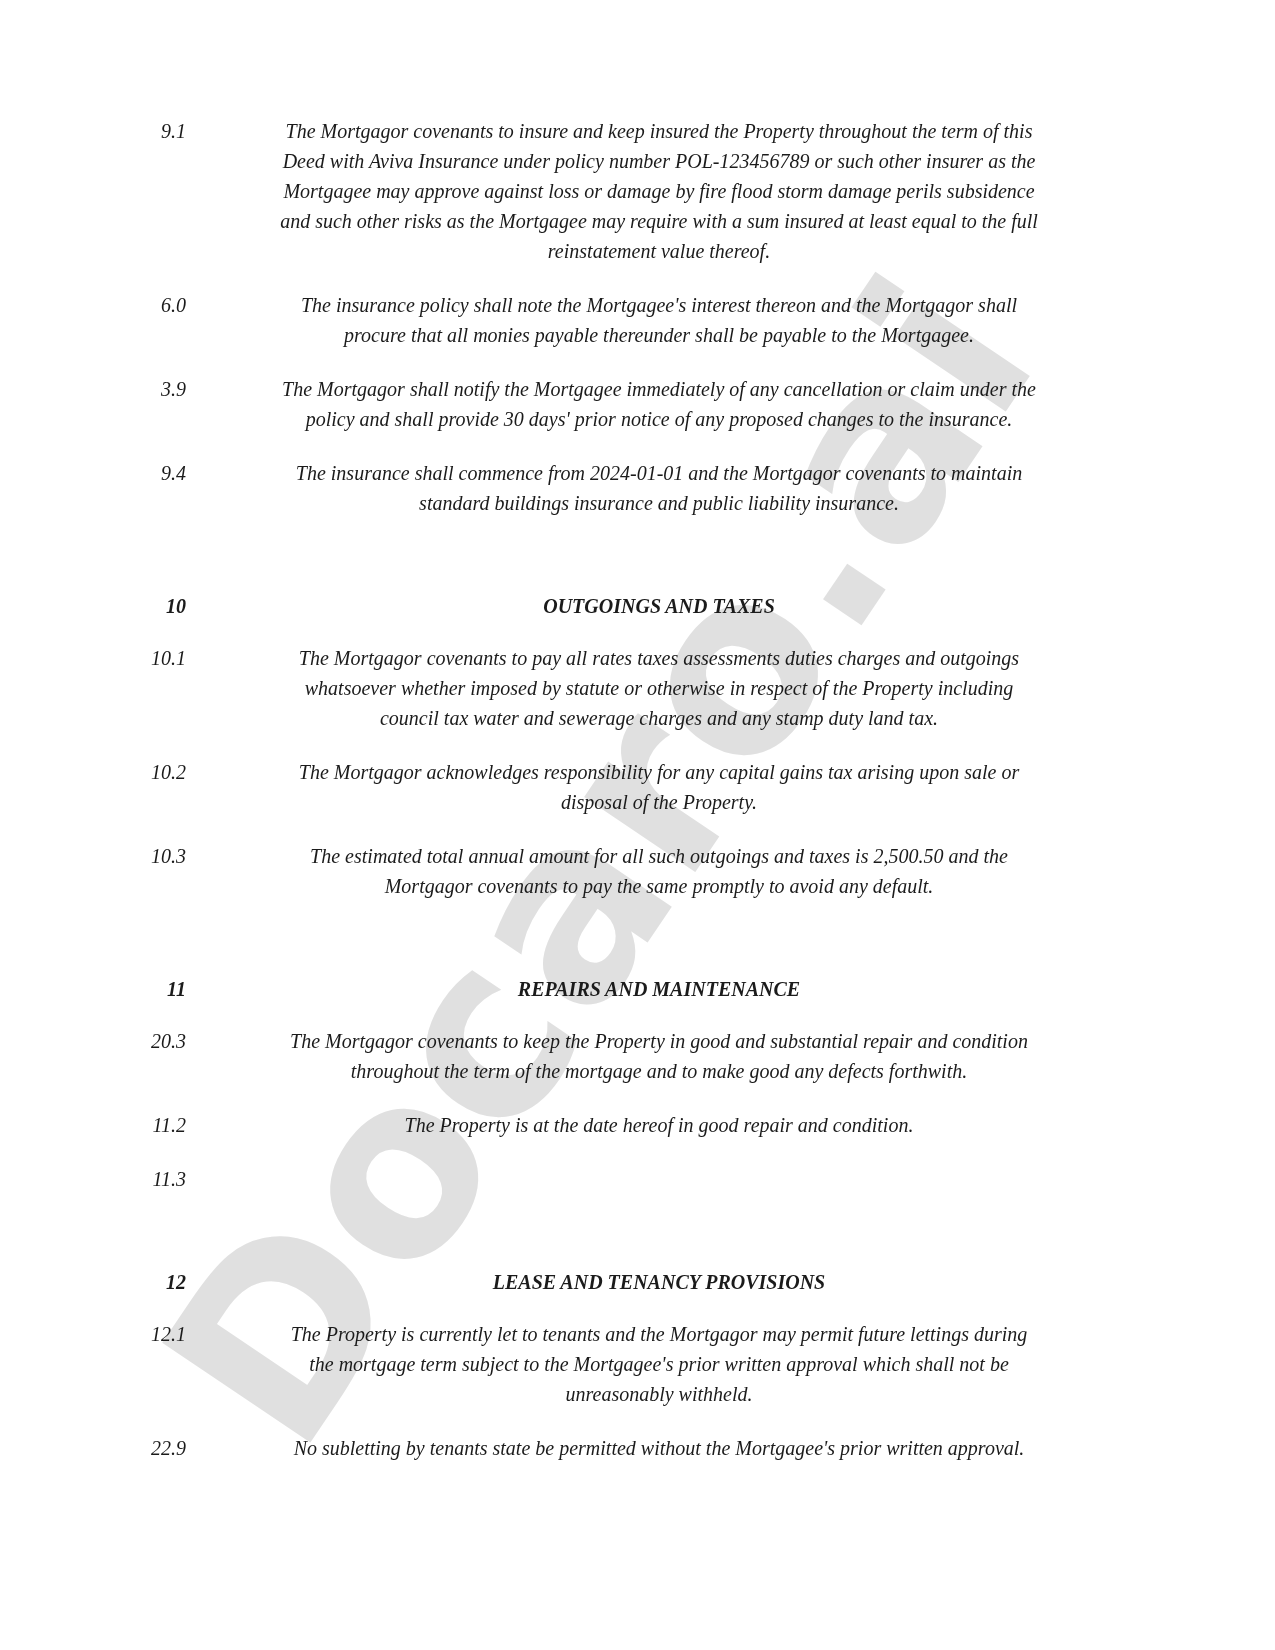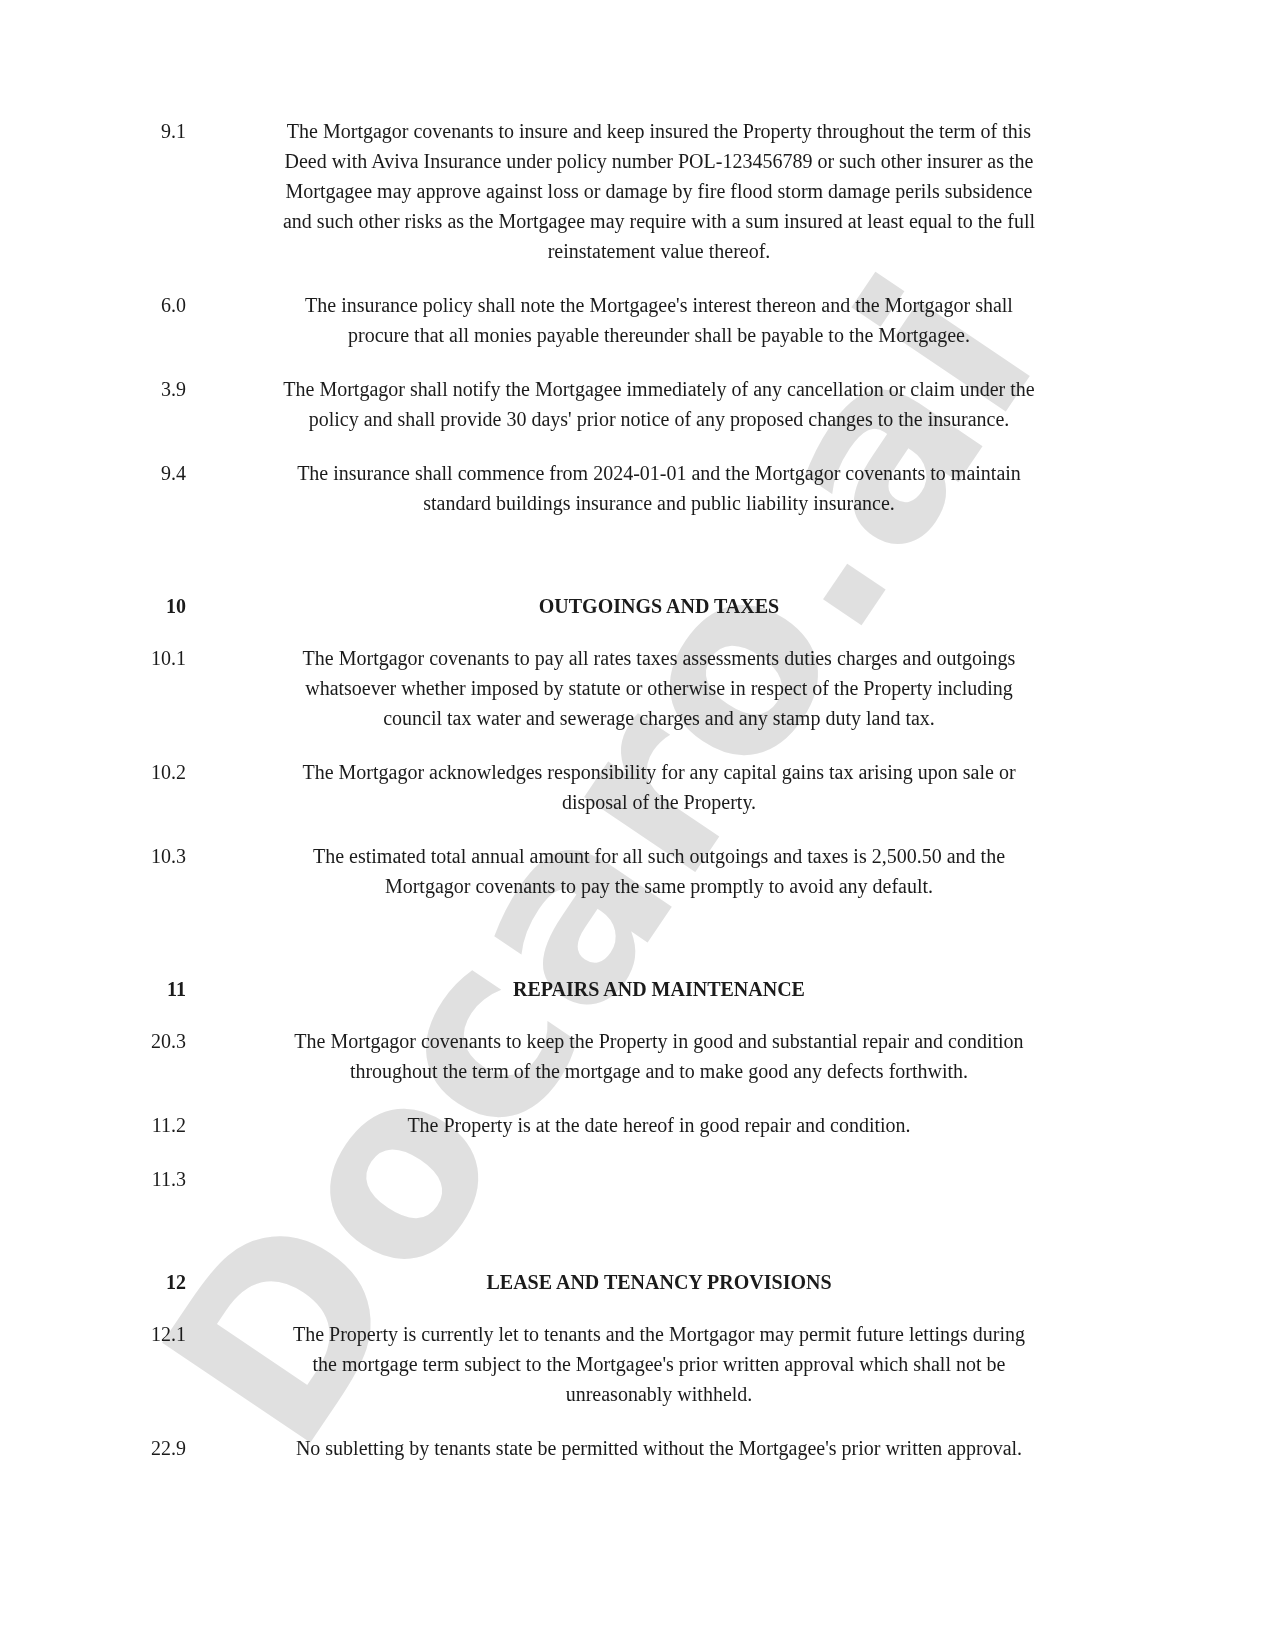--- a/index.html
+++ b/index.html
@@ -31,20 +31,21 @@
     user-select: none;
   }
   .content {
     position: absolute;
     left: 0;
     top: 0;
     width: 1275px;
     box-sizing: border-box;
     padding: 116px 100px 0 98px;
     z-index: 1;
+    font-style: italic;
   }
   .row {
     display: flex;
     align-items: flex-start;
     margin-bottom: 24px;
     font-size: 20px;
     line-height: 30px;
   }
   .row .num {
     flex: 0 0 88px;

